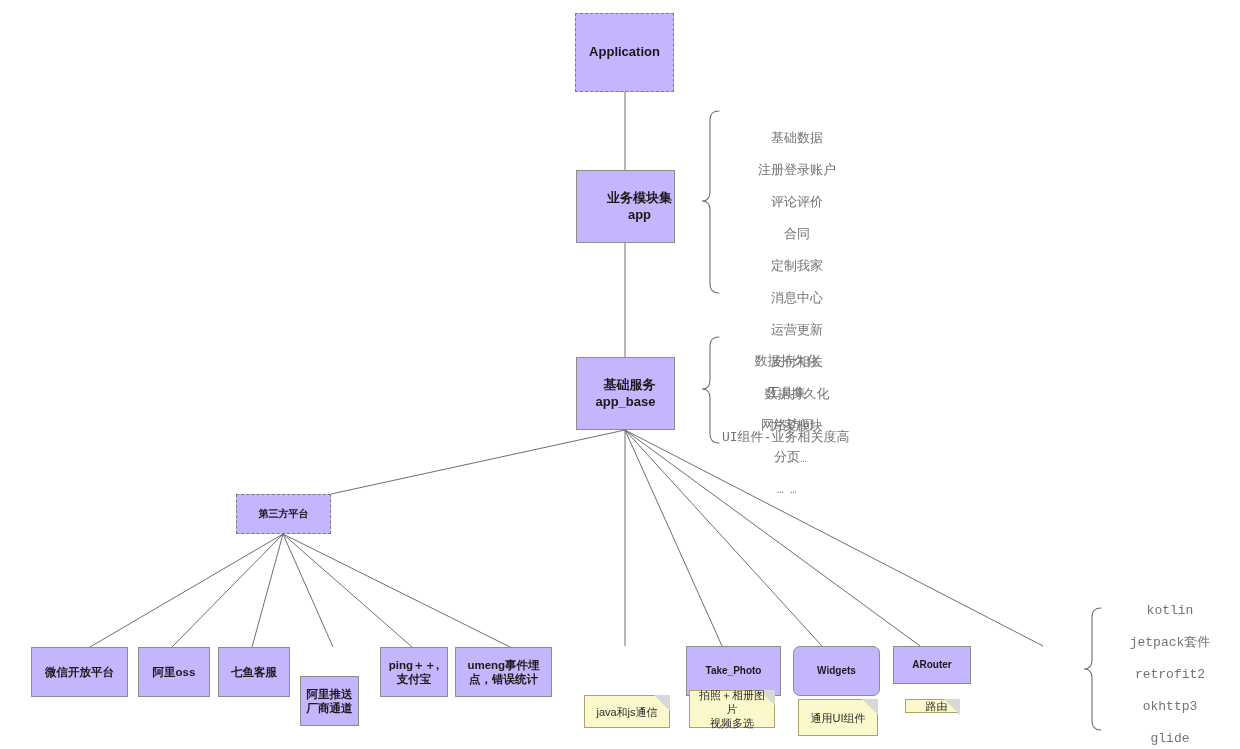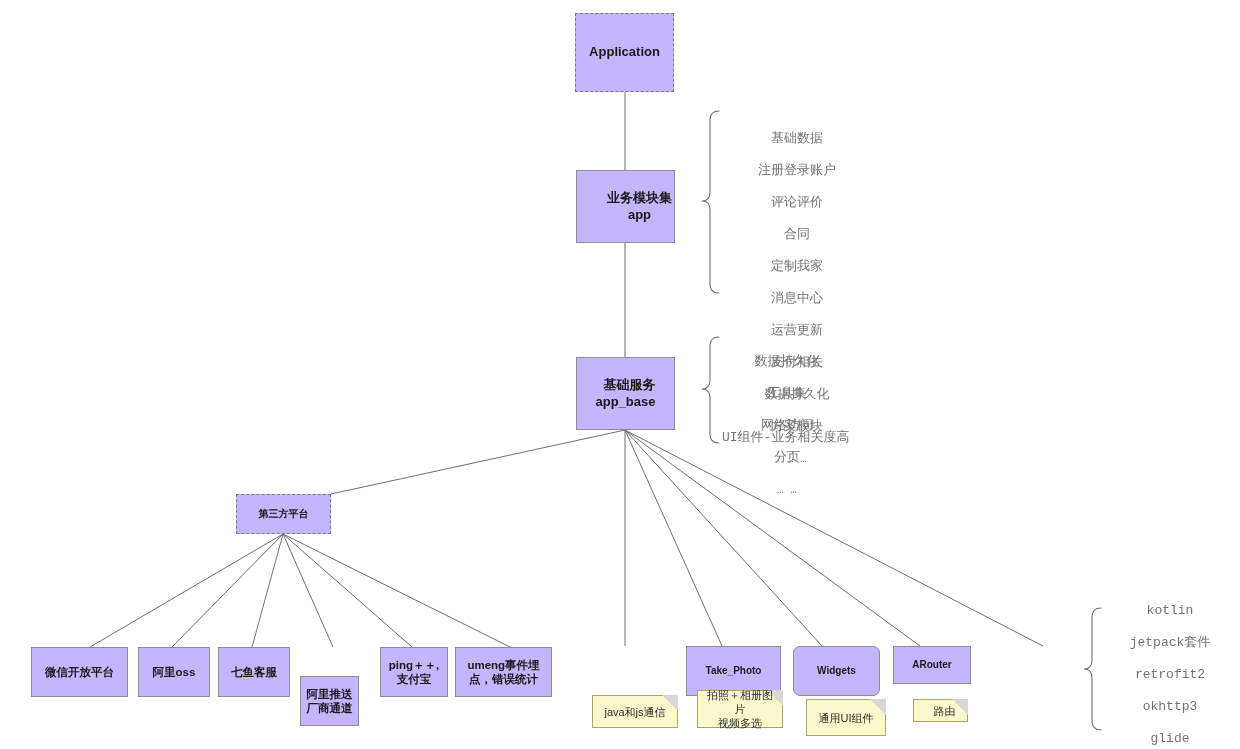--- a/index.html
+++ b/index.html
@@ -70,21 +70,20 @@
     border: 1px solid #a8a46a;
     color: #2b2b2b;
     font-size: 11px;
     line-height: 14px;
     display: flex;
     align-items: center;
     justify-content: center;
     text-align: center;
     white-space: pre-line;
     z-index: 4;
-    margin-left: 8px;
   }
   .note .fold {
     position: absolute;
     top: -1px;
     right: -1px;
     width: 0;
     height: 0;
     border-left: 16px solid transparent;
     border-top: 16px solid #d8d8d8;
   }
@@ -220,18 +219,18 @@
   </div>
   <div class="note" style="left:689px; top:690px; width:86px; height:38px;">
     <span class="fold"></span>
     <span class="notetext">拍照＋相册图片
 视频多选</span>
   </div>
   <div class="note" style="left:798px; top:699px; width:80px; height:37px;">
     <span class="fold"></span>
     <span class="notetext">通用UI组件</span>
   </div>
-  <div class="note" style="left:905px; top:699px; width:55px; height:23px;padding-left:8px;">
+  <div class="note" style="left:905px; top:699px; width:55px; height:14px;padding-left:8px;">
     <span class="fold"></span>
     <span class="notetext">路由</span>
   </div>
 
 </div>
 
 </body></html>

